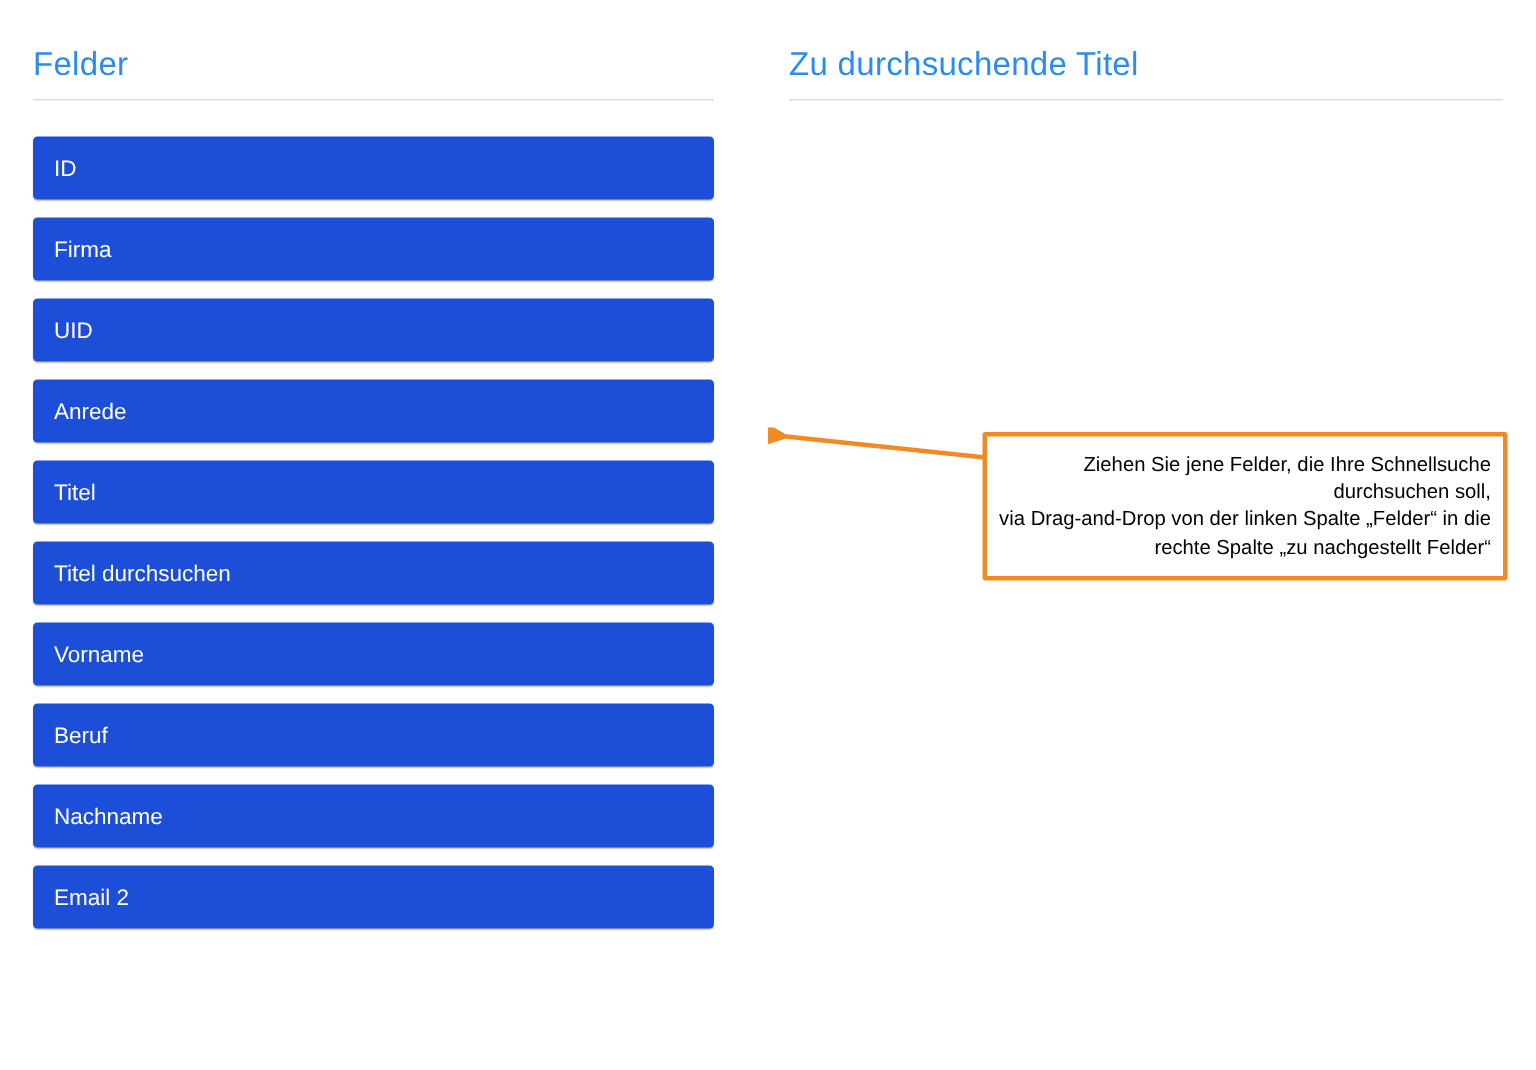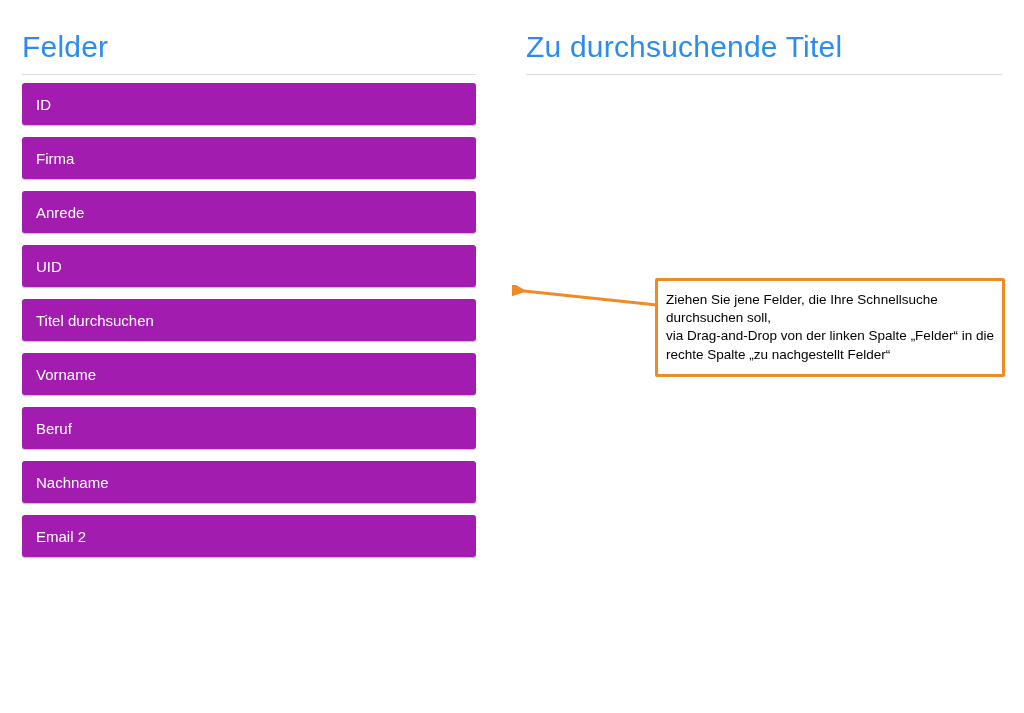--- a/index.html
+++ b/index.html
@@ -17,55 +17,55 @@
       gap: 50px;
     }
     .column {
       flex: 1;
       min-width: 0;
     }
     .col-left { flex: 0 0 454px; }
     .col-right { flex: 1; }
     .panel-title {
       color: #2a8cf0;
-      font-size: 30px;
+      font-size: 22px;
       font-weight: 400;
       letter-spacing: 0.2px;
       padding-bottom: 10px;
       border-bottom: 1px solid #d9dde1;
-      margin-bottom: 8px;
+      margin-bottom: 24px;
     }
     .field-list {
       display: flex;
       flex-direction: column;
       gap: 12px;
     }
     .field-item {
-      background: #a21caf;
+      background: #1d4ed8;
       color: #ffffff;
       font-size: 15px;
       font-weight: 400;
       padding: 13px 14px 12px 14px;
       border-radius: 3px;
       cursor: grab;
       user-select: none;
       box-shadow: 0 1px 1px rgba(0,0,0,0.25);
     }
 
     .callout {
       position: absolute;
       left: 655px;
-      top: 278px;
+      top: 288px;
       width: 350px;
       border: 3px solid #f08a24;
       background: #ffffff;
       padding: 10px 8px;
       font-size: 13.5px;
       line-height: 1.35;
-      text-align: left;
+      text-align: right;
       color: #000000;
       border-radius: 2px;
     }
     .arrow {
       position: absolute;
       left: 512px;
       top: 285px;
       width: 150px;
       height: 30px;
       pointer-events: none;
@@ -73,22 +73,23 @@
   </style>
 </head>
 <body>
 
 <div class="container">
   <div class="column col-left">
     <h2 class="panel-title">Felder</h2>
     <div class="field-list">
       <div class="field-item">ID</div>
       <div class="field-item">Firma</div>
+      <div class="field-item">UID</div>
       <div class="field-item">Anrede</div>
-      <div class="field-item">UID</div>
+      <div class="field-item">Titel</div>
       <div class="field-item">Titel durchsuchen</div>
       <div class="field-item">Vorname</div>
       <div class="field-item">Beruf</div>
       <div class="field-item">Nachname</div>
       <div class="field-item">Email 2</div>
     </div>
   </div>
   <div class="column col-right">
     <h2 class="panel-title">Zu durchsuchende Titel</h2>
     <div class="field-list"></div>

